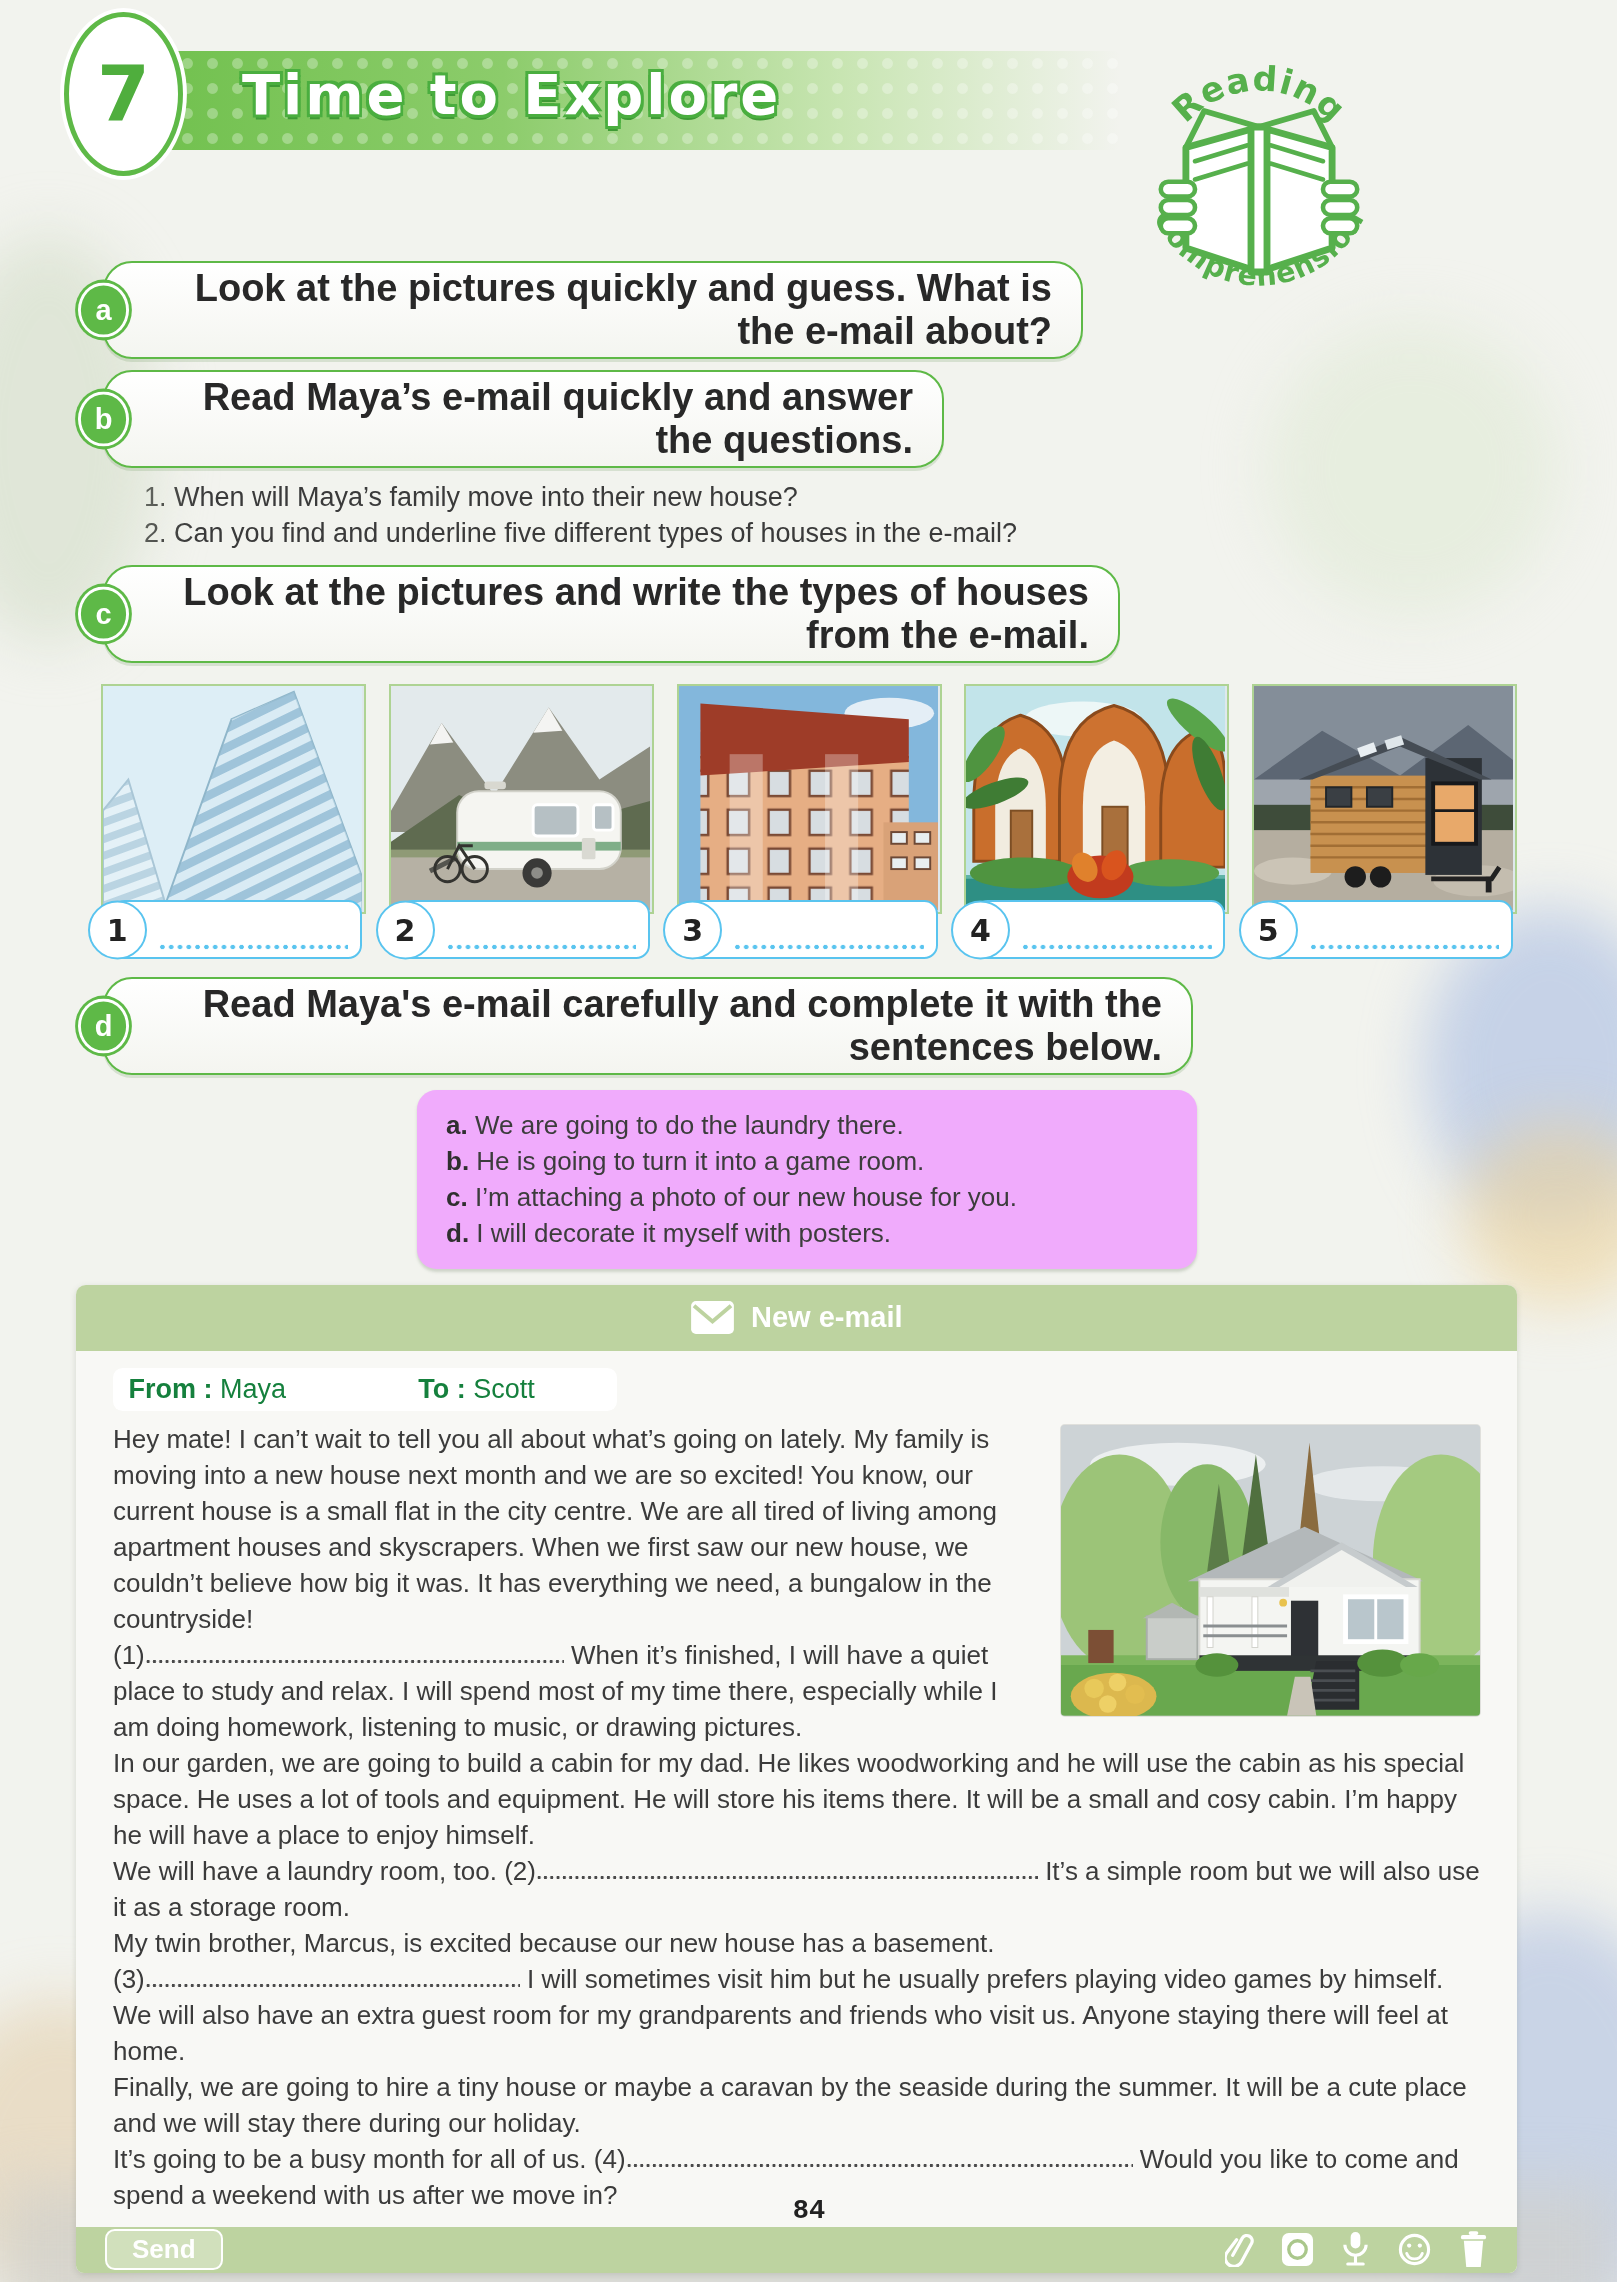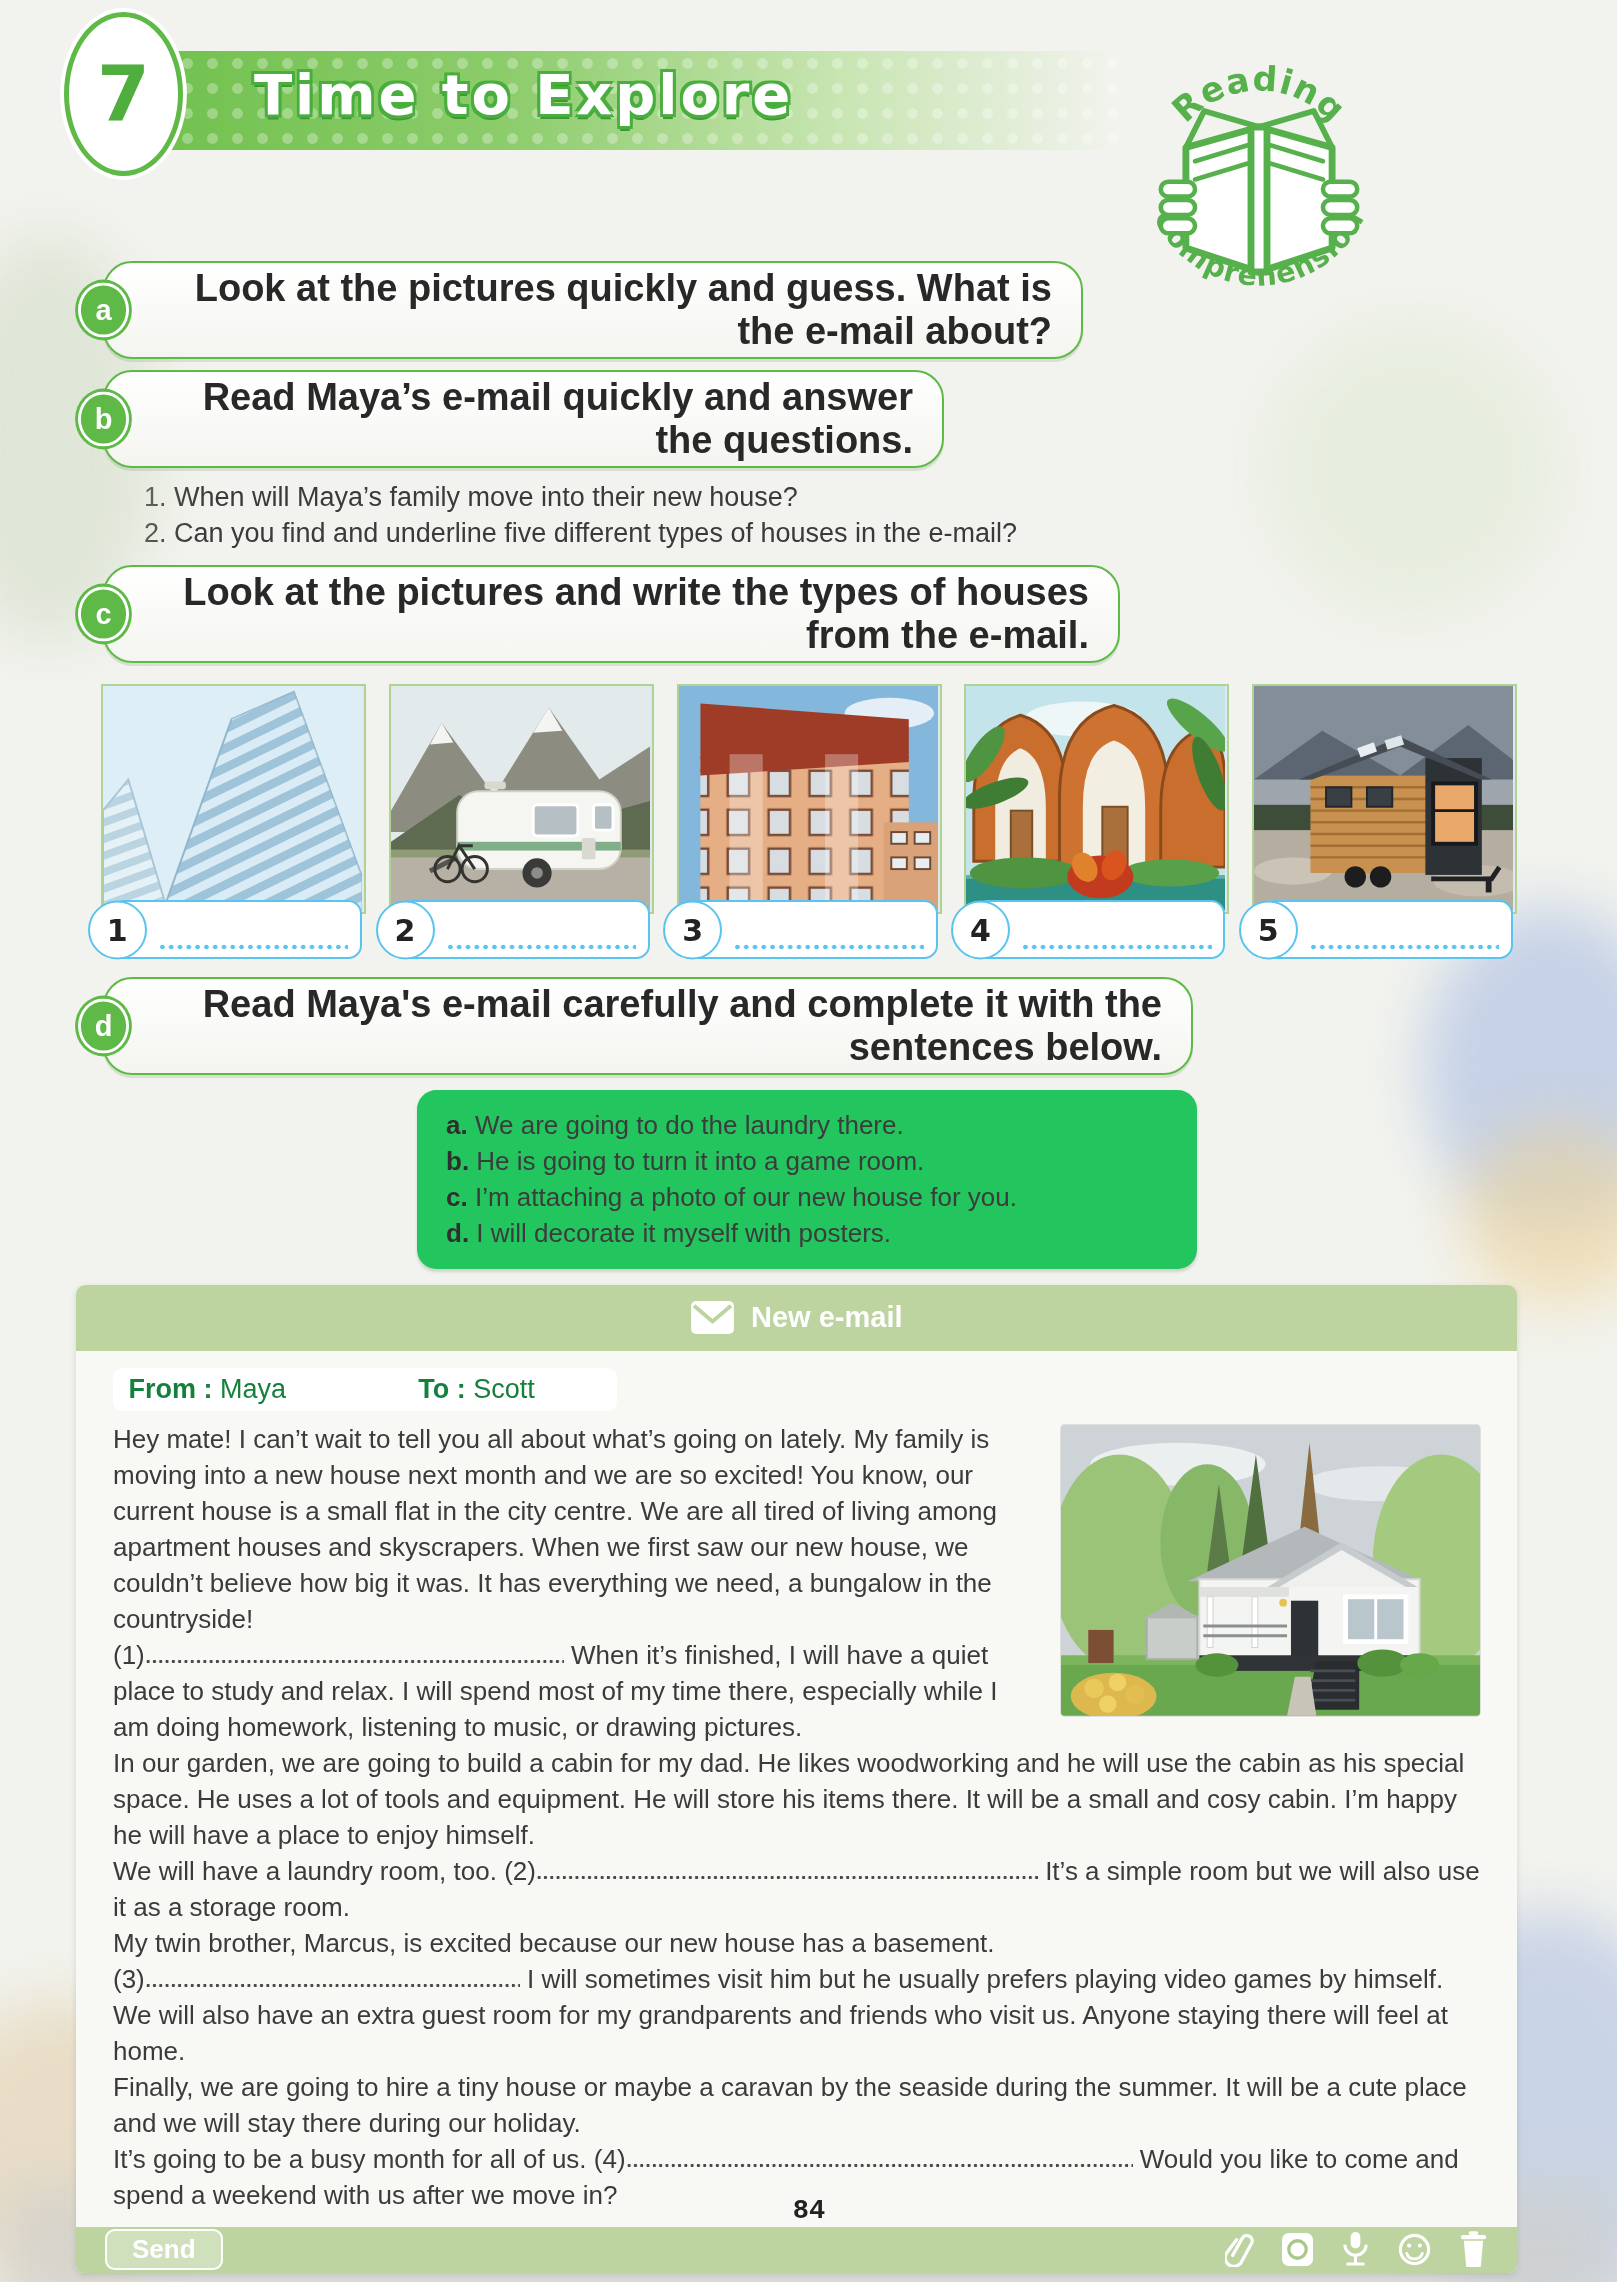--- a/index.html
+++ b/index.html
@@ -17,21 +17,21 @@
   .b7{right:59px;top:322px;width:293px;height:293px;background:rgba(222,234,212,.55);}
 
   
   .header{position:relative;height:261px;z-index:2;}
   .unit-band{position:absolute;left:125px;top:51px;width:995px;height:99px;border-radius:5.9px;
     background:linear-gradient(90deg,#6fc04c 0%,#8ccc6b 38%,#c8e5b2 72%,rgba(236,245,228,0) 100%);}
   .unit-band .dotpat{position:absolute;inset:0;background-image:radial-gradient(circle,rgba(255,255,255,.30) 4.9px,transparent 5.9px);background-size:25px 25px;border-radius:5.9px;}
   .unit-oval{position:absolute;left:64px;top:11.7px;width:109px;height:154px;background:#fff;border:5.9px solid #5eb947;
     border-radius:50%;box-shadow:0 0 0 3.9px #fff;display:flex;align-items:center;justify-content:center;}
   .unit-num{font-size:76px;font-weight:bold;color:#4fae3d;font-family:"DejaVu Sans",sans-serif;}
-  .unit-title{position:absolute;left:254px;top:62px;font-family:"DejaVu Sans",sans-serif;font-size:56px;font-weight:800;color:#fff;letter-spacing:2.9px;
+  .unit-title{position:absolute;left:242px;top:62px;font-family:"DejaVu Sans",sans-serif;font-size:56px;font-weight:800;color:#fff;letter-spacing:2.9px;
     text-shadow:-2.9px -2.9px 0 #4aae3f,2.9px -2.9px 0 #4aae3f,-2.9px 2.9px 0 #4aae3f,2.9px 2.9px 0 #4aae3f,0 4.9px 0 #3f9a35;}
   .rc-badge{position:absolute;top:47px;right:232px;width:254px;height:265px;}
 
   
   .task{position:relative;margin:0 0 11.7px 103px;z-index:2;}
   .task .pill{box-sizing:border-box;border:2.9px solid #5eb947;border-radius:29px;background:linear-gradient(180deg,#ffffff 0%,#f4f5f0 100%);
     min-height:51px;display:flex;align-items:center;padding:3.9px 29px 3.9px 45px;box-shadow:0 2.9px 0 rgba(90,140,70,.18);}
   .task .pill span{font-size:38px;font-weight:bold;color:#282828;text-align:right;}
   .task .circ{position:absolute;left:-25px;top:50%;transform:translateY(-50%);width:51px;height:55px;border-radius:50%;
     background:#5eb947;box-shadow:inset 0 0 0 2.9px #fff,0 0 0 2.9px #5eb947;display:flex;align-items:center;justify-content:center;
@@ -44,21 +44,21 @@
   .pic-col{position:relative;width:265px;}
   .pic-frame{width:265px;height:230px;border:2.9px solid #aed393;box-sizing:border-box;background:#dfe8ec;overflow:hidden;}
   .pic-frame svg{display:block;}
   .pic-label{position:relative;box-sizing:border-box;margin:-13.7px 3.9px 0 9.8px;height:59px;background:#fff;border:2.9px solid #59c4ef;border-radius:13.7px;z-index:3;}
   .pic-num{position:absolute;left:-25px;top:50%;transform:translateY(-50%);width:55px;height:55px;background:#fff;border:2.9px solid #59c4ef;
     border-radius:50%;display:flex;align-items:center;justify-content:center;font-size:30px;font-weight:bold;color:#222;font-family:"DejaVu Sans",sans-serif;}
   .pic-line{position:absolute;left:45px;right:11.7px;bottom:7.8px;height:5.9px;
     background-image:radial-gradient(circle,#59c4ef 2px,transparent 2.5px);background-size:8.8px 5.9px;background-repeat:repeat-x;background-position:0 100%;}
 
   
-  .opts{box-sizing:border-box;width:780px;margin:15.6px 0 13.7px 417px;background:#22c55e;border-radius:19.5px;padding:17.6px 29px;box-shadow:0 2.9px 2.9px rgba(100,120,90,.25);}
+  .opts{box-sizing:border-box;width:780px;margin:15.6px 0 13.7px 417px;background:#f0abfc;border-radius:19.5px;padding:17.6px 29px;box-shadow:0 2.9px 2.9px rgba(100,120,90,.25);}
   .opt{font-size:26px;color:#3c3c3c;line-height:1.38;}
   .opt b{color:#2f2f2f;}
 
   
   .email{position:relative;box-sizing:border-box;width:1441px;margin:15.6px 0 0 76px;background:#f8f8f5;border-radius:9.8px 9.8px 7.8px 7.8px;z-index:2;
     box-shadow:0 2px 5.9px rgba(80,90,70,.18);}
   .email-head{height:66px;background:#bdd3a0;border-radius:9.8px 9.8px 0 0;display:flex;align-items:center;justify-content:center;gap:15.6px;}
   .email-head .t{color:#fff;font-size:29px;font-weight:bold;}
   .fromto{padding:17.6px 37px 3.9px 37px;}
   .fromto .pillw{display:inline-block;background:#fff;border-radius:9.8px;padding:5.9px 39px 5.9px 15.6px;min-width:449px;}

